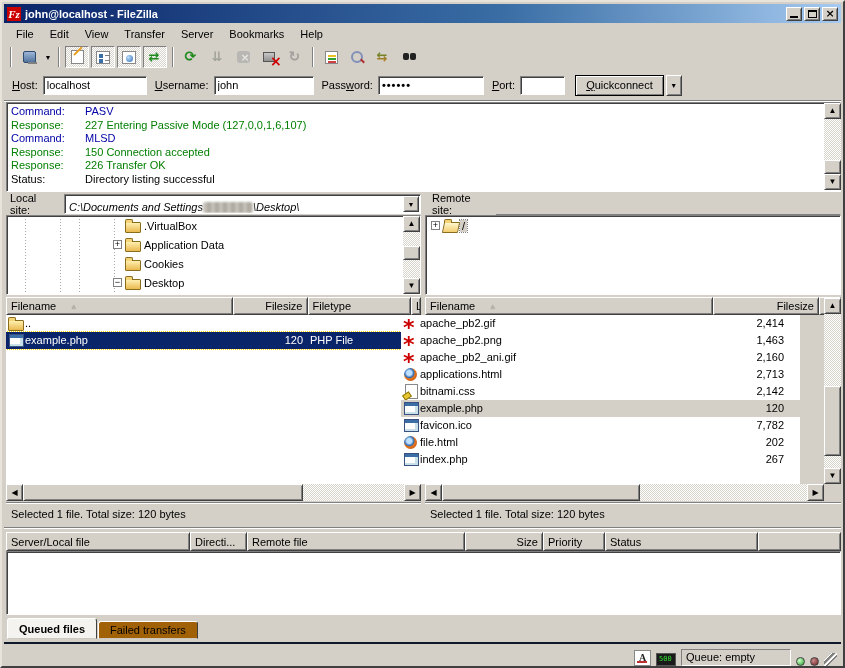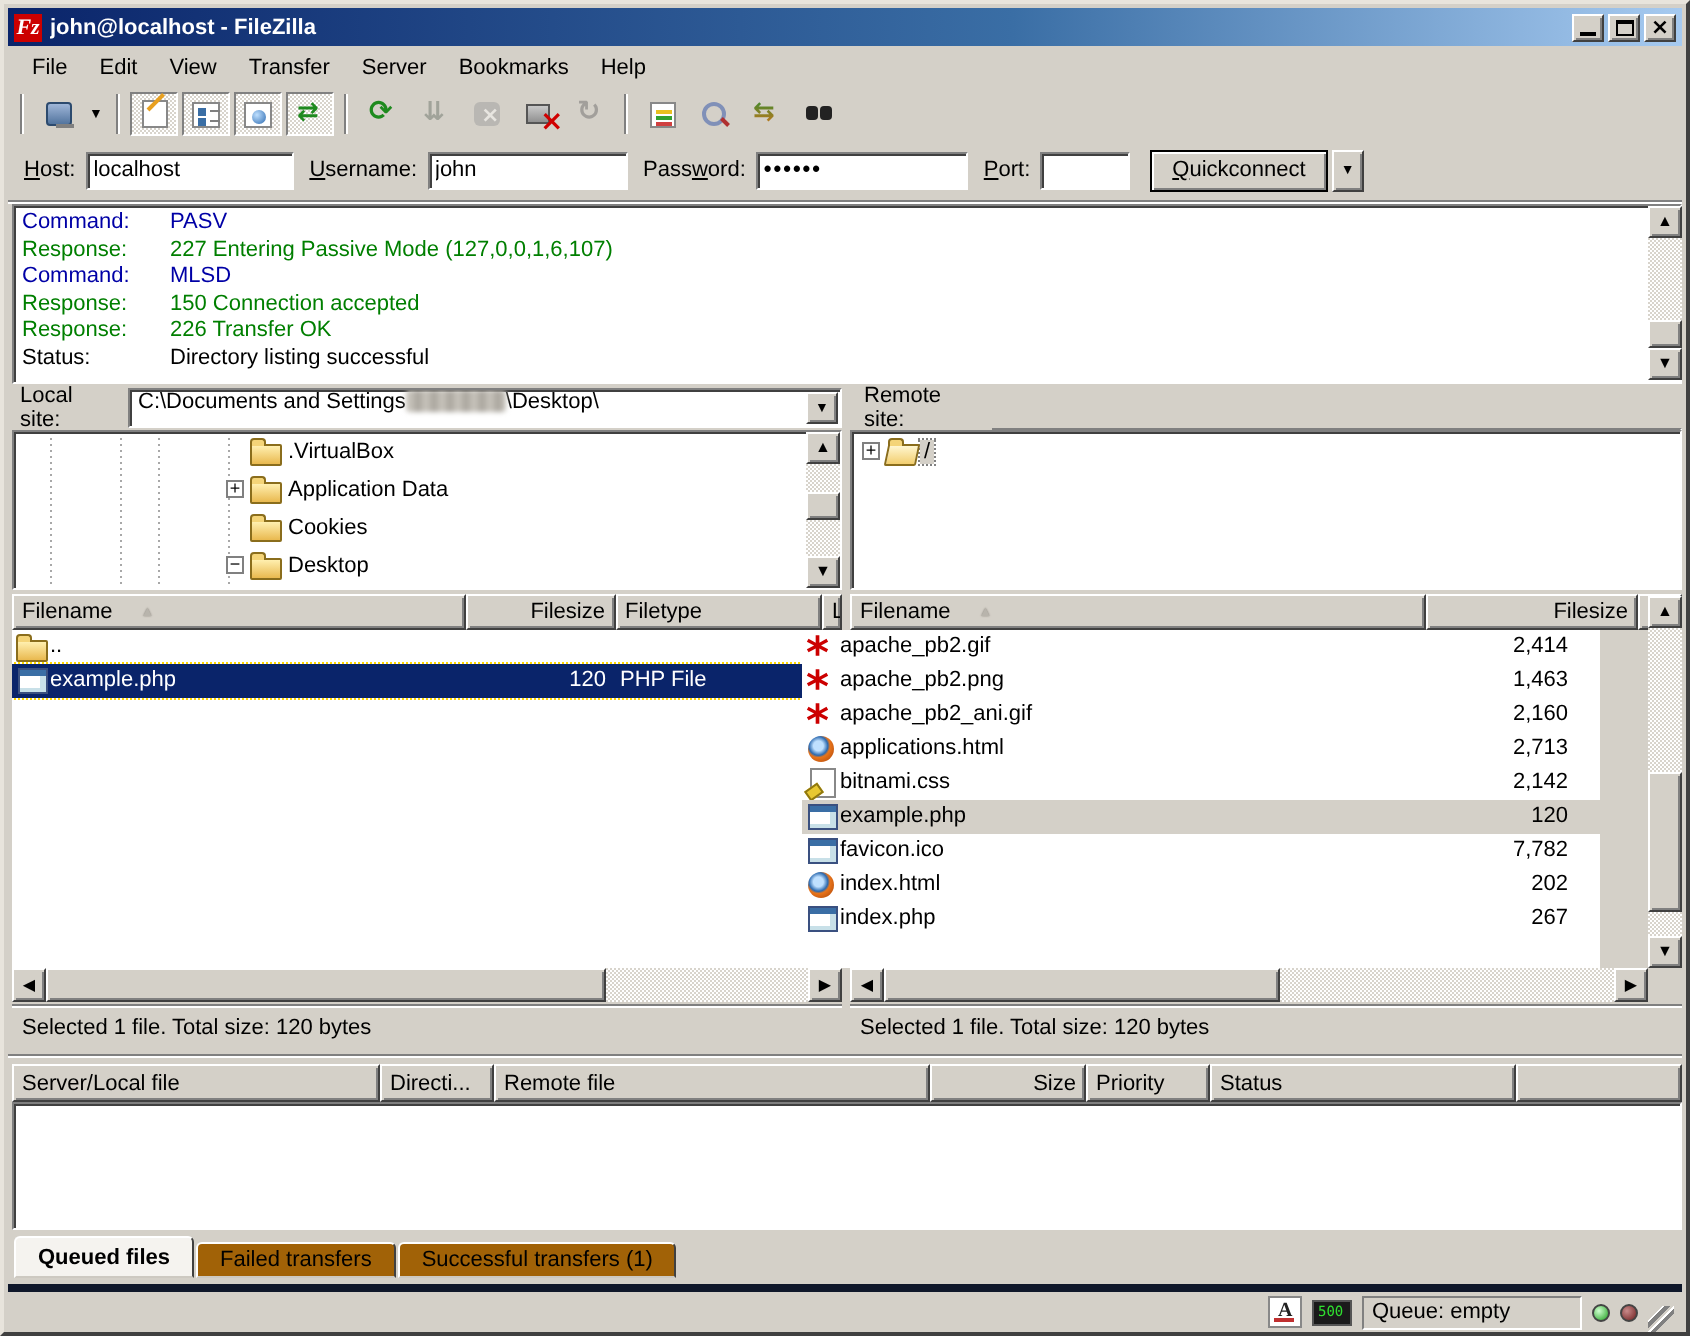--- a/index.html
+++ b/index.html
@@ -69,21 +69,21 @@
   
   .log{left:4px;top:100px;width:835px;height:90px;padding:2px 22px 2px 4px;overflow:hidden;}
   .logline{line-height:13.5px;white-space:nowrap;display:flex;}
   .loglabel{width:74px;flex:none;}
   .command{color:#0000A6;} .response{color:#007F00;} .status{color:#000;}
   
   .sbtn{position:absolute;display:flex;align-items:center;justify-content:center;font-size:8px;line-height:1;background:#D4D0C8;border:1px solid;border-color:#fff #404040 #404040 #fff;box-shadow:inset 1px 1px 0 #D4D0C8, inset -1px -1px 0 #808080;}
   .thumb{position:absolute;background:#D4D0C8;border:1px solid;border-color:#fff #404040 #404040 #fff;box-shadow:inset 1px 1px 0 #D4D0C8, inset -1px -1px 0 #808080;}
   
   .addr-label{height:20px;display:flex;align-items:center;padding:0 4px;}
-  .combo{height:20px;display:flex;align-items:flex-start;padding-left:4px;position:relative;white-space:nowrap;overflow:hidden;}
+  .combo{height:20px;display:flex;align-items:flex-end;padding-left:4px;position:relative;white-space:nowrap;overflow:hidden;font-style:italic;}
   .combo-arrow{position:absolute;right:1px;top:1px;width:16px;height:16px;display:flex;align-items:center;justify-content:center;font-size:7px;background:#D4D0C8;border:1px solid;border-color:#fff #404040 #404040 #fff;box-shadow:inset 1px 1px 0 #D4D0C8, inset -1px -1px 0 #808080;}
   .redacted{display:inline-block;width:50px;height:11px;background:repeating-linear-gradient(90deg,#C4C0B8 0 4px,#AEAaa2 4px 8px);filter:blur(1.2px);border-radius:2px;vertical-align:-2px;}
   .tree{overflow:hidden;}
   .localtree{background-image:
     repeating-linear-gradient(to bottom,#A8A8A8 0 1px,transparent 1px 3px),
     repeating-linear-gradient(to bottom,#A8A8A8 0 1px,transparent 1px 3px),
     repeating-linear-gradient(to bottom,#A8A8A8 0 1px,transparent 1px 3px),
     repeating-linear-gradient(to bottom,#A8A8A8 0 1px,transparent 1px 3px);
     background-size:1px 100%;background-repeat:no-repeat;
     background-position:18px 0,53px 0,72px 0,107px 0;}
@@ -120,21 +120,21 @@
   .frow.inactive-selected{background:#D4D0C8;}
   .statusline{padding:4px 5px;}
   
   .queuehdr{display:flex;height:19px;}
   .queuebody{background:#fff;border:1px solid;border-color:#808080 #fff #fff #808080;box-shadow:inset 1px 1px 0 #404040;}
   
   .tabs{display:flex;align-items:flex-end;height:22px;padding-left:3px;}
   .tab{height:18px;line-height:17px;padding:0 11px;background:#a16207;border:1px solid;border-color:#fff #404040 #CDC9C1 #fff;border-radius:3px 3px 0 0;margin-right:1px;white-space:nowrap;}
   .tab.active{height:21px;line-height:20px;background:#F5F3EF;font-weight:bold;}
   
-  .statusbar{left:2px;top:640px;width:837px;height:24px;border-top:4px solid #0f172a;display:flex;align-items:center;justify-content:flex-end;gap:5px;padding-right:4px;}
+  .statusbar{left:2px;top:640px;width:837px;height:24px;border-top:2px solid #0f172a;display:flex;align-items:flex-end;justify-content:flex-end;gap:5px;padding-right:4px;}
   .sb-icon{width:17px;height:16px;position:relative;flex:none;}
   .data-type-indicator-icon{background:#fff;border:1px solid #888;}
   .data-type-indicator-icon::before{content:"A";font:bold 10px/14px "Liberation Serif",serif;position:absolute;left:4px;color:#222;}
   .data-type-indicator-icon::after{content:"";position:absolute;left:2px;bottom:2px;width:10px;height:2px;background:#C03030;}
   .speed-limit-icon{width:20px;height:13px;background:#1A1A1A;border:1px solid #555;}
   .speed-limit-icon::before{content:"500";color:#30E030;font:7px/11px "DejaVu Sans Mono",monospace;position:absolute;left:2px;}
   .queuebox{width:110px;height:17px;border:1px solid;border-color:#808080 #fff #fff #808080;padding:1px 4px;white-space:nowrap;}
   .led{width:9px;height:9px;border-radius:50%;border:1px solid #444;flex:none;}
   .led.green{background:radial-gradient(circle at 35% 35%,#CFFFCF,#1F9E1F);}
   .led.red{background:radial-gradient(circle at 35% 35%,#C98A8A,#6E1E1E);}
@@ -447,21 +447,21 @@
         <span class="cell c-name" style="width:288px">
           <i class="fi php-icon"></i>
           <span>favicon.ico</span>
         </span>
         <span class="cell num" style="width:100px;padding-right:5px">7,782</span>
       </div>
 
       <div class="frow">
         <span class="cell c-name" style="width:288px">
           <i class="fi firefox-icon"></i>
-          <span>index.html</span>
+          <span>file.html</span>
         </span>
         <span class="cell num" style="width:100px;padding-right:5px">202</span>
       </div>
 
       <div class="frow">
         <span class="cell c-name" style="width:288px">
           <i class="fi php-icon"></i>
           <span>index.php</span>
         </span>
         <span class="cell num" style="width:100px;padding-right:5px">267</span>
@@ -492,21 +492,20 @@
     <span class="hcell" style="width:153px">Status</span>
     <span class="hcell" style="flex:1"></span>
   </div>
 
   <div class="abs queuebody" style="left:4px;top:549px;width:835px;height:64px"></div>
 
   <div class="abs tabs" style="left:2px;top:615px;width:837px">
 
   <span class="tab active">Queued files</span>
       <span class="tab">Failed transfers</span>
-      <span class="tab">Successful transfers (1)</span>
     </div>
 
   <div class="abs statusbar">
     <span class="sb-icon data-type-indicator-icon"></span>
     <span class="sb-icon speed-limit-icon"></span>
     <span class="queuebox">Queue: empty</span>
     <span class="led green"></span>
     <span class="led red"></span>
     <span class="resize-grip"></span>
   </div>

